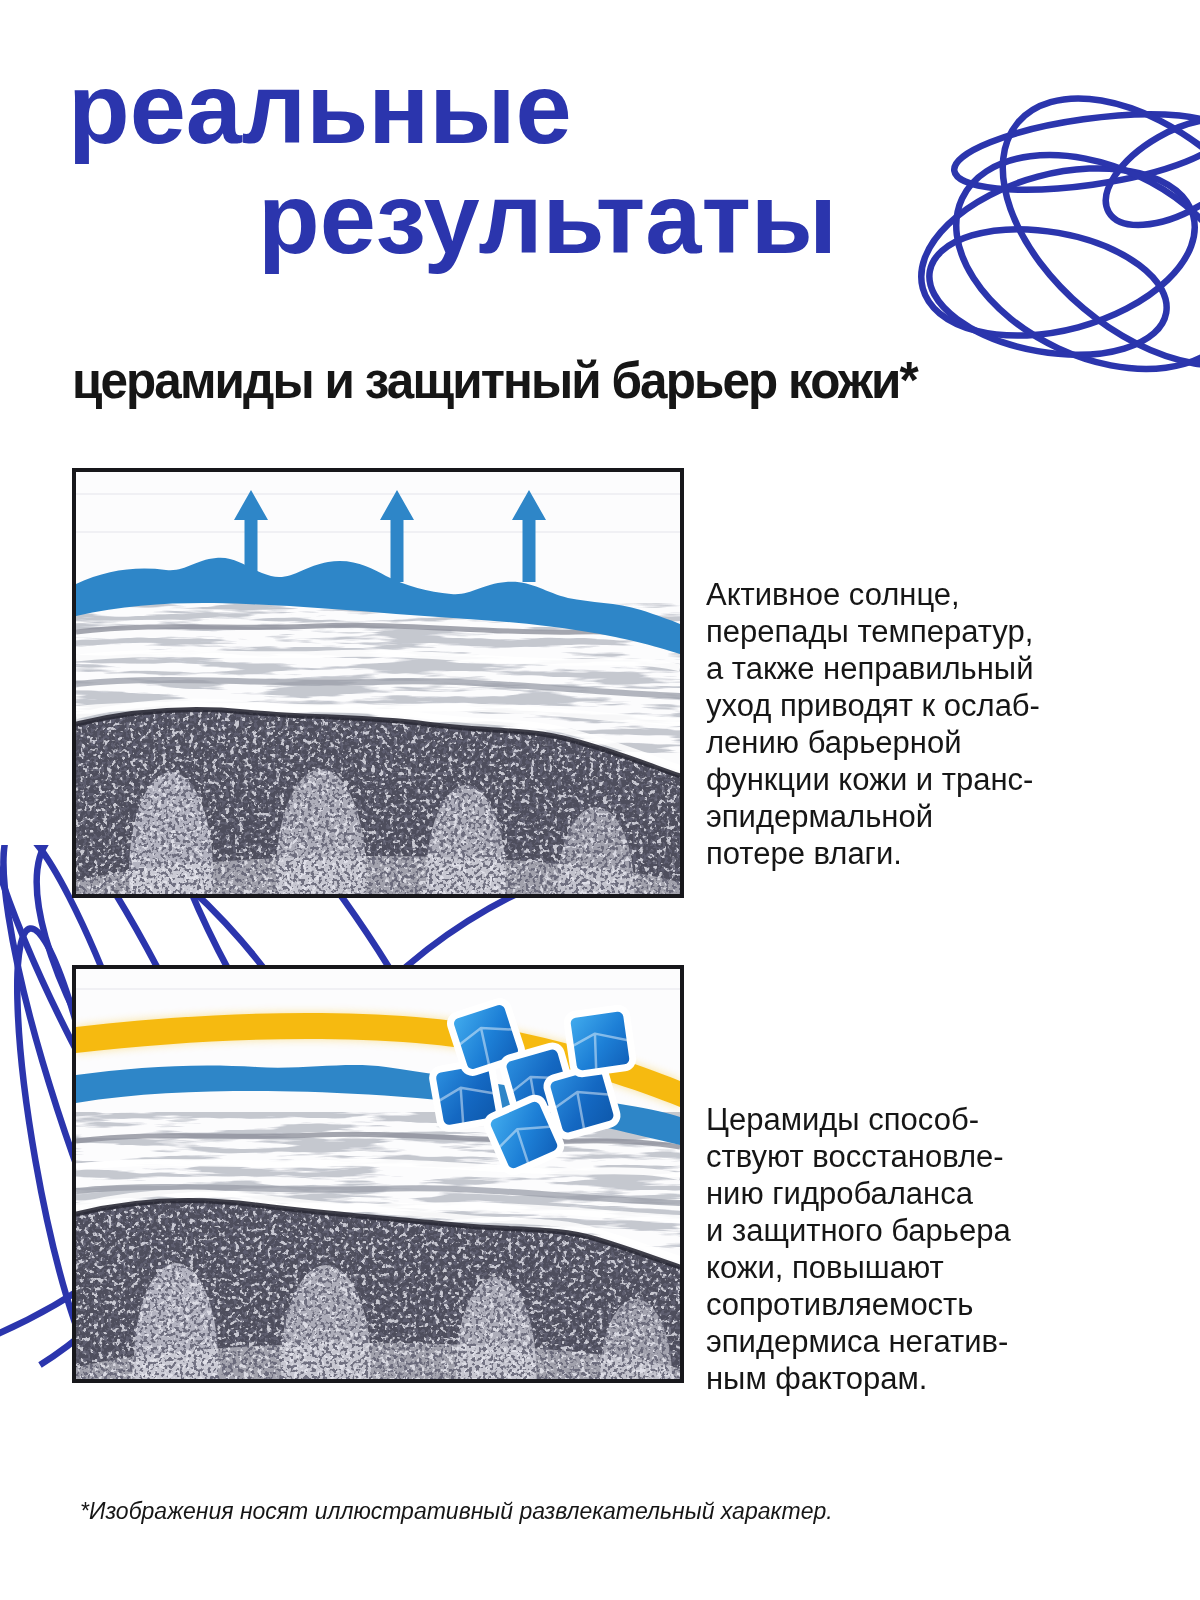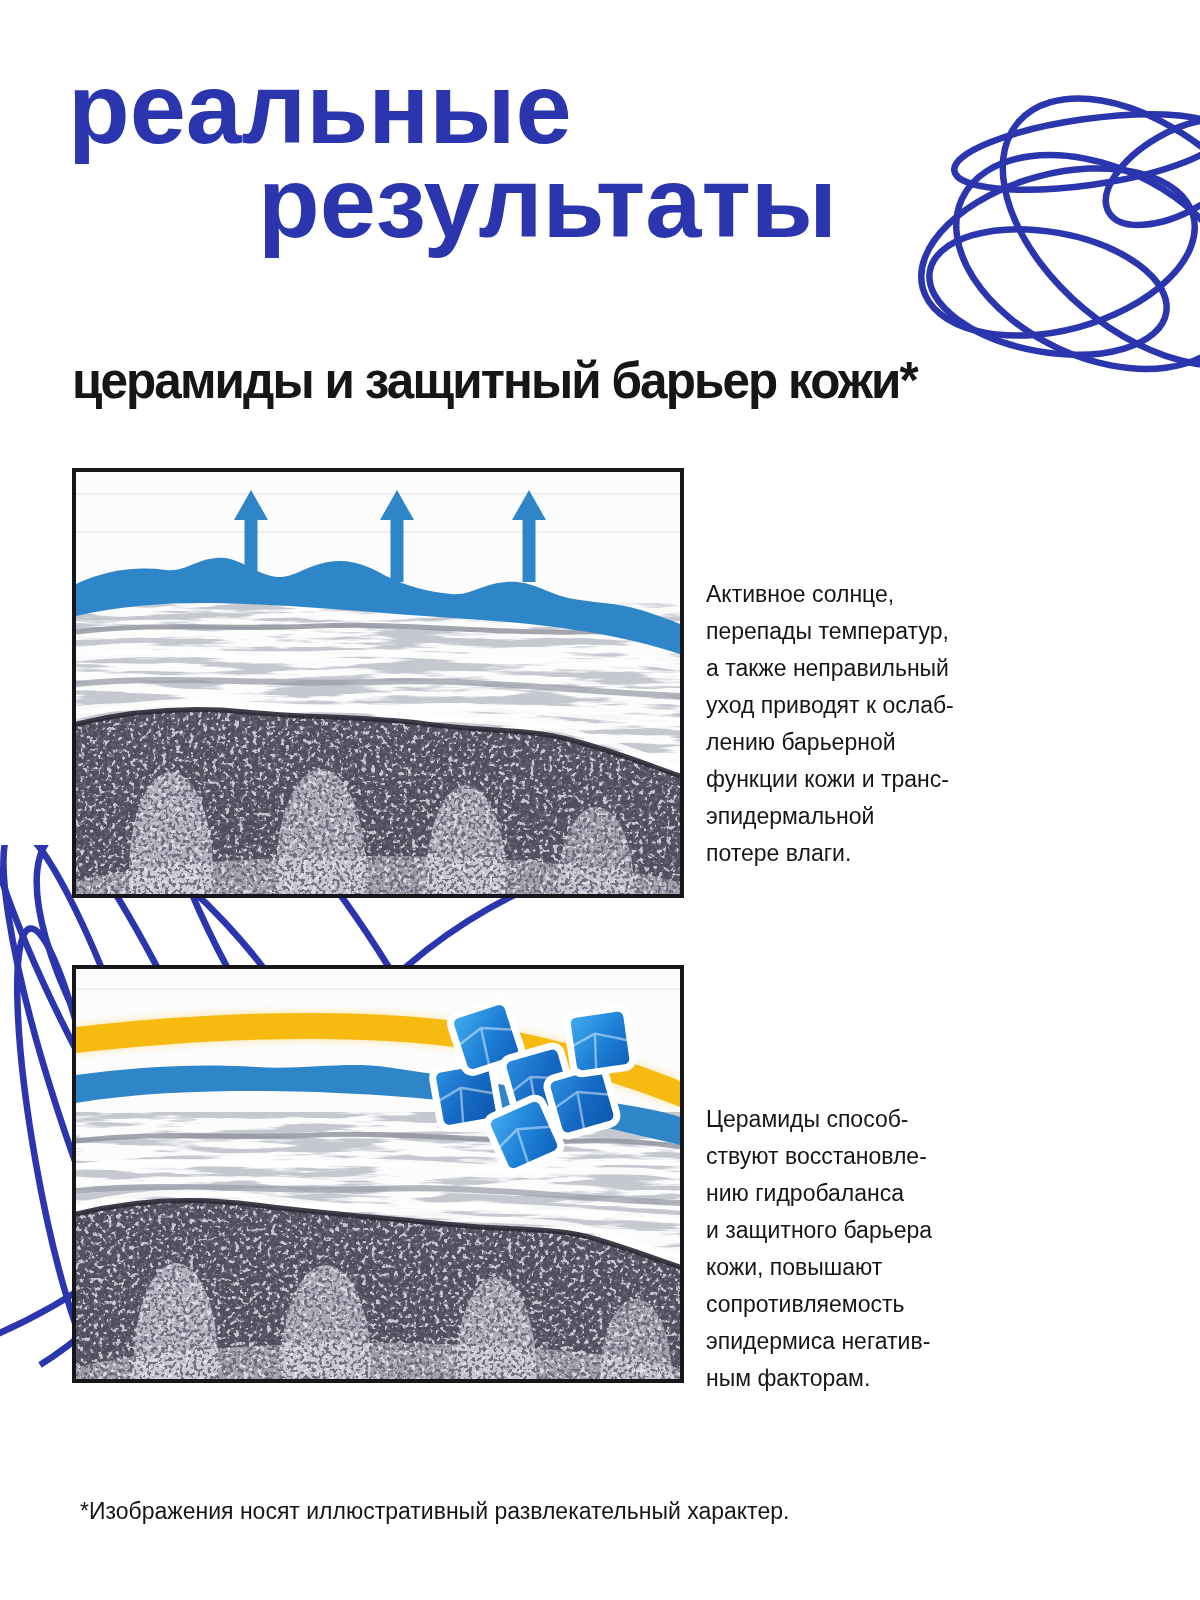--- a/index.html
+++ b/index.html
@@ -13,43 +13,43 @@
   .page{
     position:relative;width:1200px;height:1600px;margin:0 auto;
     background:var(--page-bg);overflow:hidden;
     font-family:"Liberation Sans",sans-serif;color:var(--ink);
   }
   .title-line{
     position:absolute;font-weight:bold;color:var(--accent-blue);
     font-size:101px;line-height:1;letter-spacing:0;white-space:nowrap;z-index:2;
   }
   .t1{left:68px;top:58px;}
-  .t2{left:258px;top:152px;}
+  .t2{left:258px;top:168px;}
   .subtitle{
     position:absolute;left:72px;top:350px;margin:0;z-index:2;
     font-size:52px;font-weight:bold;letter-spacing:-2px;white-space:nowrap;
     transform:scaleX(.95);transform-origin:left top;color:var(--ink);
   }
   .fig{
     position:absolute;left:72px;width:612px;margin:0;box-sizing:border-box;
     border:4px solid #17171b;background:#fcfcfd;z-index:1;
   }
   .fig1{top:468px;height:430px;}
   .fig2{top:965px;height:418px;}
   .fig svg{display:block;width:100%;height:100%;}
   .body-text{
     position:absolute;left:706px;width:470px;margin:0;z-index:2;
-    font-size:23px;line-height:37px;font-weight:500;color:var(--ink);
+    font-size:31px;line-height:37px;font-weight:500;color:var(--ink);
     white-space:pre-line;
   }
   .body1{top:576px;}
   .body2{top:1068px;margin-top:33px;}
   .footnote{
     position:absolute;left:80px;top:1498px;margin:0;z-index:2;
-    font-size:23px;color:var(--ink);letter-spacing:0;
+    font-size:23px;color:var(--ink);letter-spacing:0;font-style:italic;
   }
   .scribble{position:absolute;z-index:0;}
   .s-tr{left:898px;top:92px;}
   .s-left{left:0px;top:845px;}
   .scribble ellipse,.scribble path{fill:none;stroke:var(--accent-blue);stroke-width:6.5;}
   .band-blue{fill:var(--band-blue);}
   .band-yellow{fill:var(--band-yellow);}
   .arrow{fill:var(--band-blue);}
 </style>
 </head>

